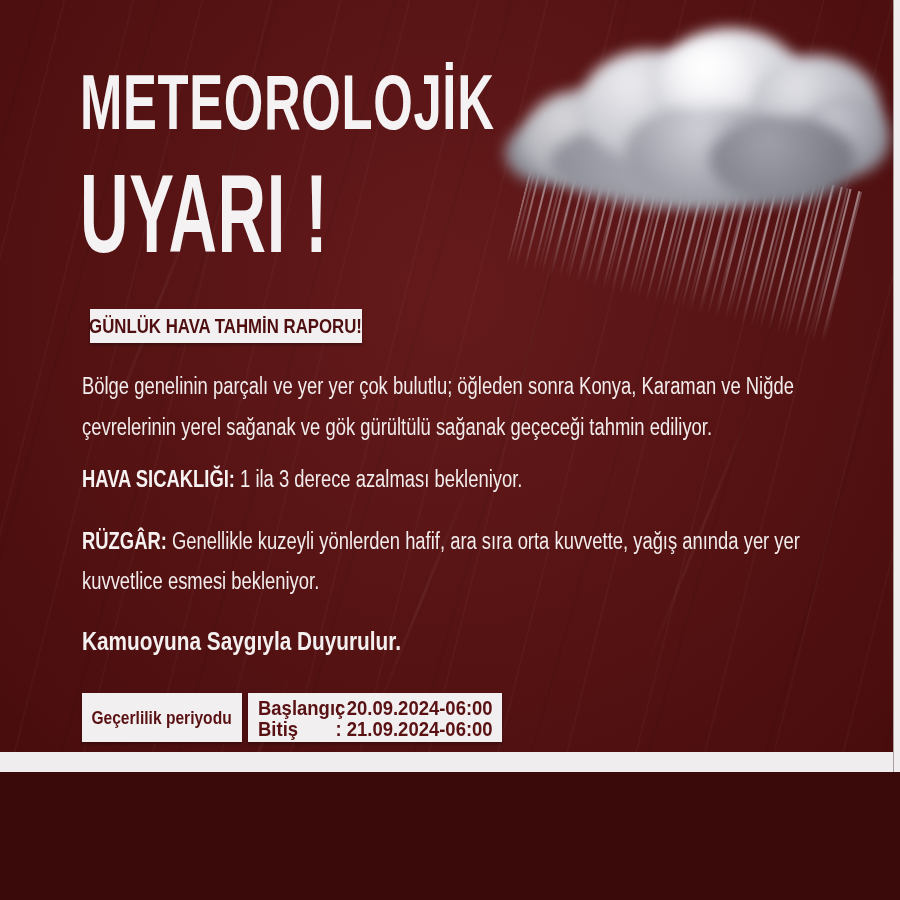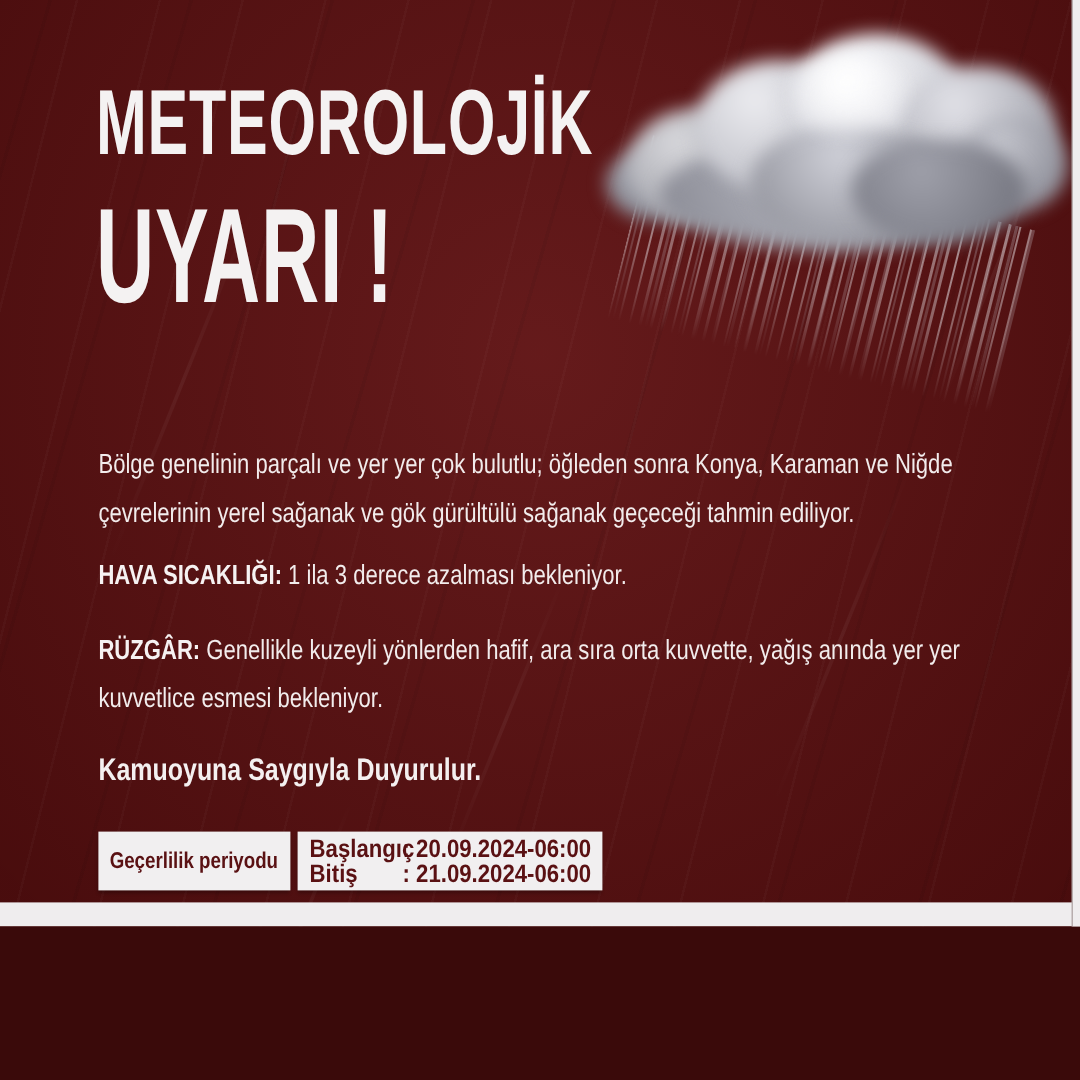--- a/index.html
+++ b/index.html
@@ -97,20 +97,23 @@
     <div class="puff" style="left:45px;  top:95px;  width:285px; height:92px;  background:radial-gradient(circle at 40% 25%, #b3b4bd, #83848e 78%);"></div>
     <div class="puff" style="left:75px;  top:28px;  width:140px; height:110px; background:radial-gradient(circle at 35% 30%, #ececf0, #b9bac2 75%);"></div>
     <div class="puff" style="left:150px; top:6px;   width:150px; height:120px; background:radial-gradient(circle at 40% 30%, #fafafc, #c6c7cf 78%);"></div>
     <div class="puff" style="left:245px; top:33px;  width:130px; height:105px; background:radial-gradient(circle at 35% 30%, #e2e2e8, #a8a9b2 75%);"></div>
     <div class="puff" style="left:295px; top:75px;  width:90px;  height:80px;  background:radial-gradient(circle at 35% 30%, #c7c8d0, #8e8f99 75%);"></div>
     <div class="puff" style="left:120px; top:82px;  width:165px; height:98px;  background:radial-gradient(circle at 45% 25%, #cfd0d8, #8f9099 78%);"></div>
     <div class="puff" style="left:205px; top:95px;  width:145px; height:85px;  background:radial-gradient(circle at 40% 30%, #9fa0aa, #787983 78%);"></div>
     <div class="puff" style="left:155px; top:22px;  width:95px;  height:70px;  background:radial-gradient(circle at 45% 35%, #ffffff, rgba(230,230,238,0.2) 80%);"></div>
   </div>
 
+  <div class="badge">
+    <span>GÜNLÜK HAVA TAHMİN RAPORU!</span>
+  </div>
 
   <div class="bodyline" style="left:82px; top:373px;">Bölge genelinin parçalı ve yer yer çok bulutlu; öğleden sonra Konya, Karaman ve Niğde</div>
   <div class="bodyline" style="left:82px; top:414px;">çevrelerinin yerel sağanak ve gök gürültülü sağanak geçeceği tahmin ediliyor.</div>
 
   <div class="bodyline" style="left:82px; top:466px;"><b>HAVA SICAKLIĞI:</b><span> 1 ila 3 derece azalması bekleniyor.</span></div>
 
   <div class="bodyline" style="left:82px; top:528px;"><b>RÜZGÂR:</b><span> Genellikle kuzeyli yönlerden hafif, ara sıra orta kuvvette, yağış anında yer yer</span></div>
   <div class="bodyline" style="left:82px; top:568px;">kuvvetlice esmesi bekleniyor.</div>
 
   <div class="closing" style="left:82px; top:626px;">Kamuoyuna Saygıyla Duyurulur.</div>

